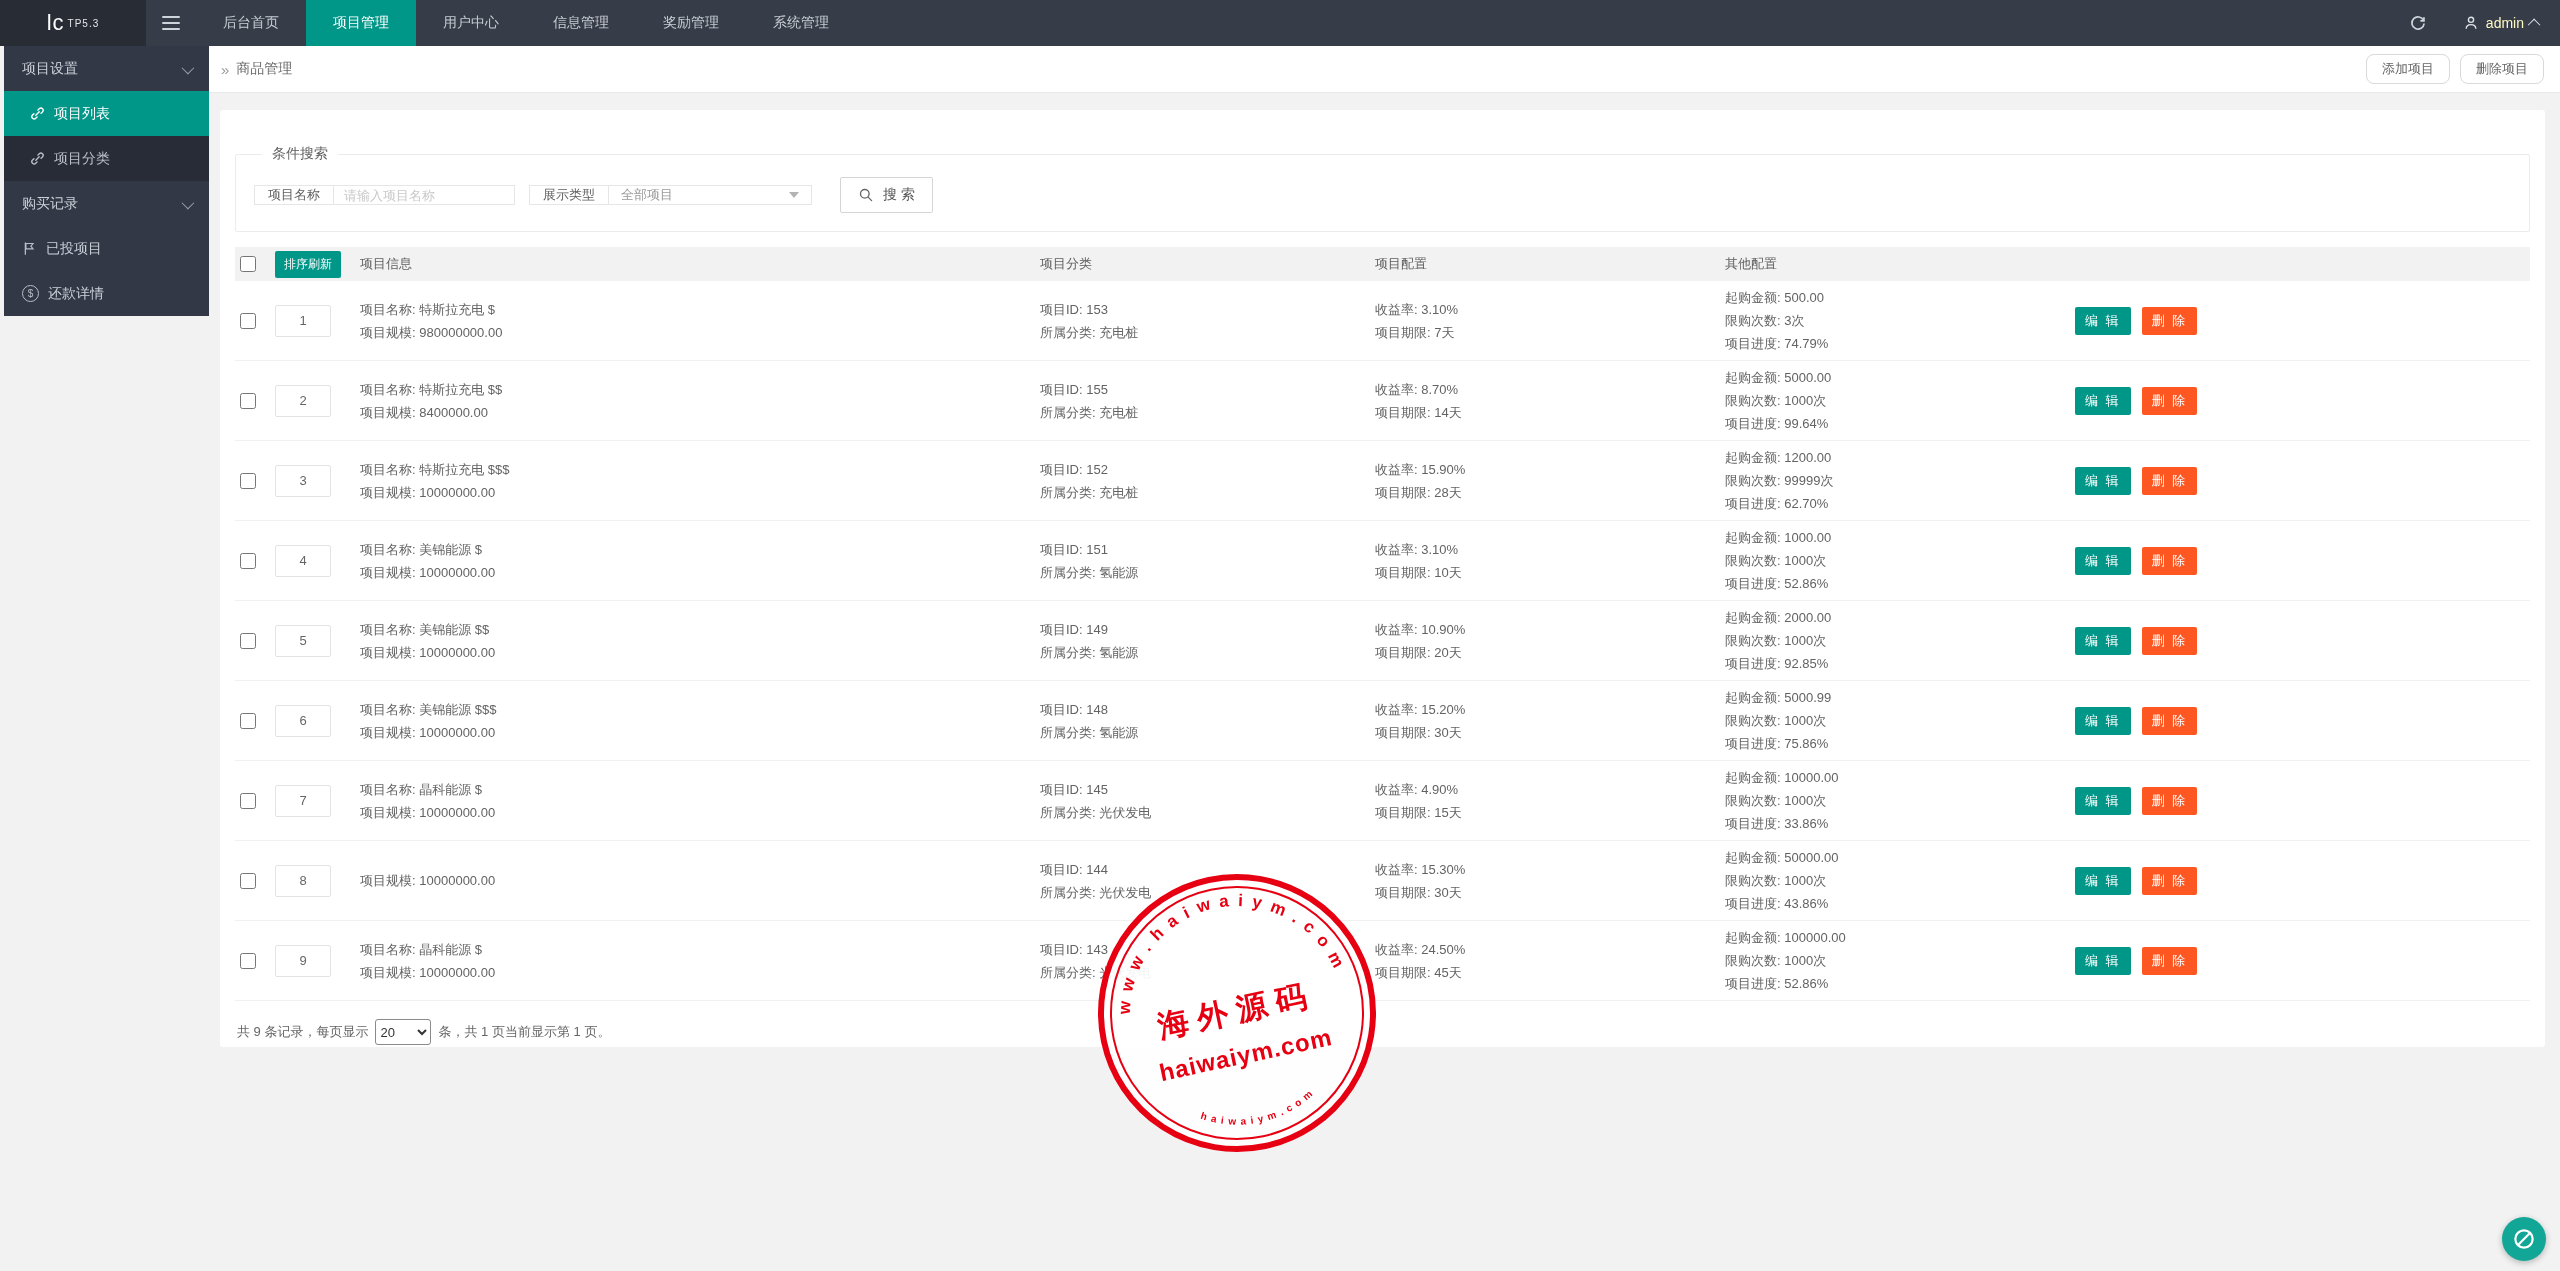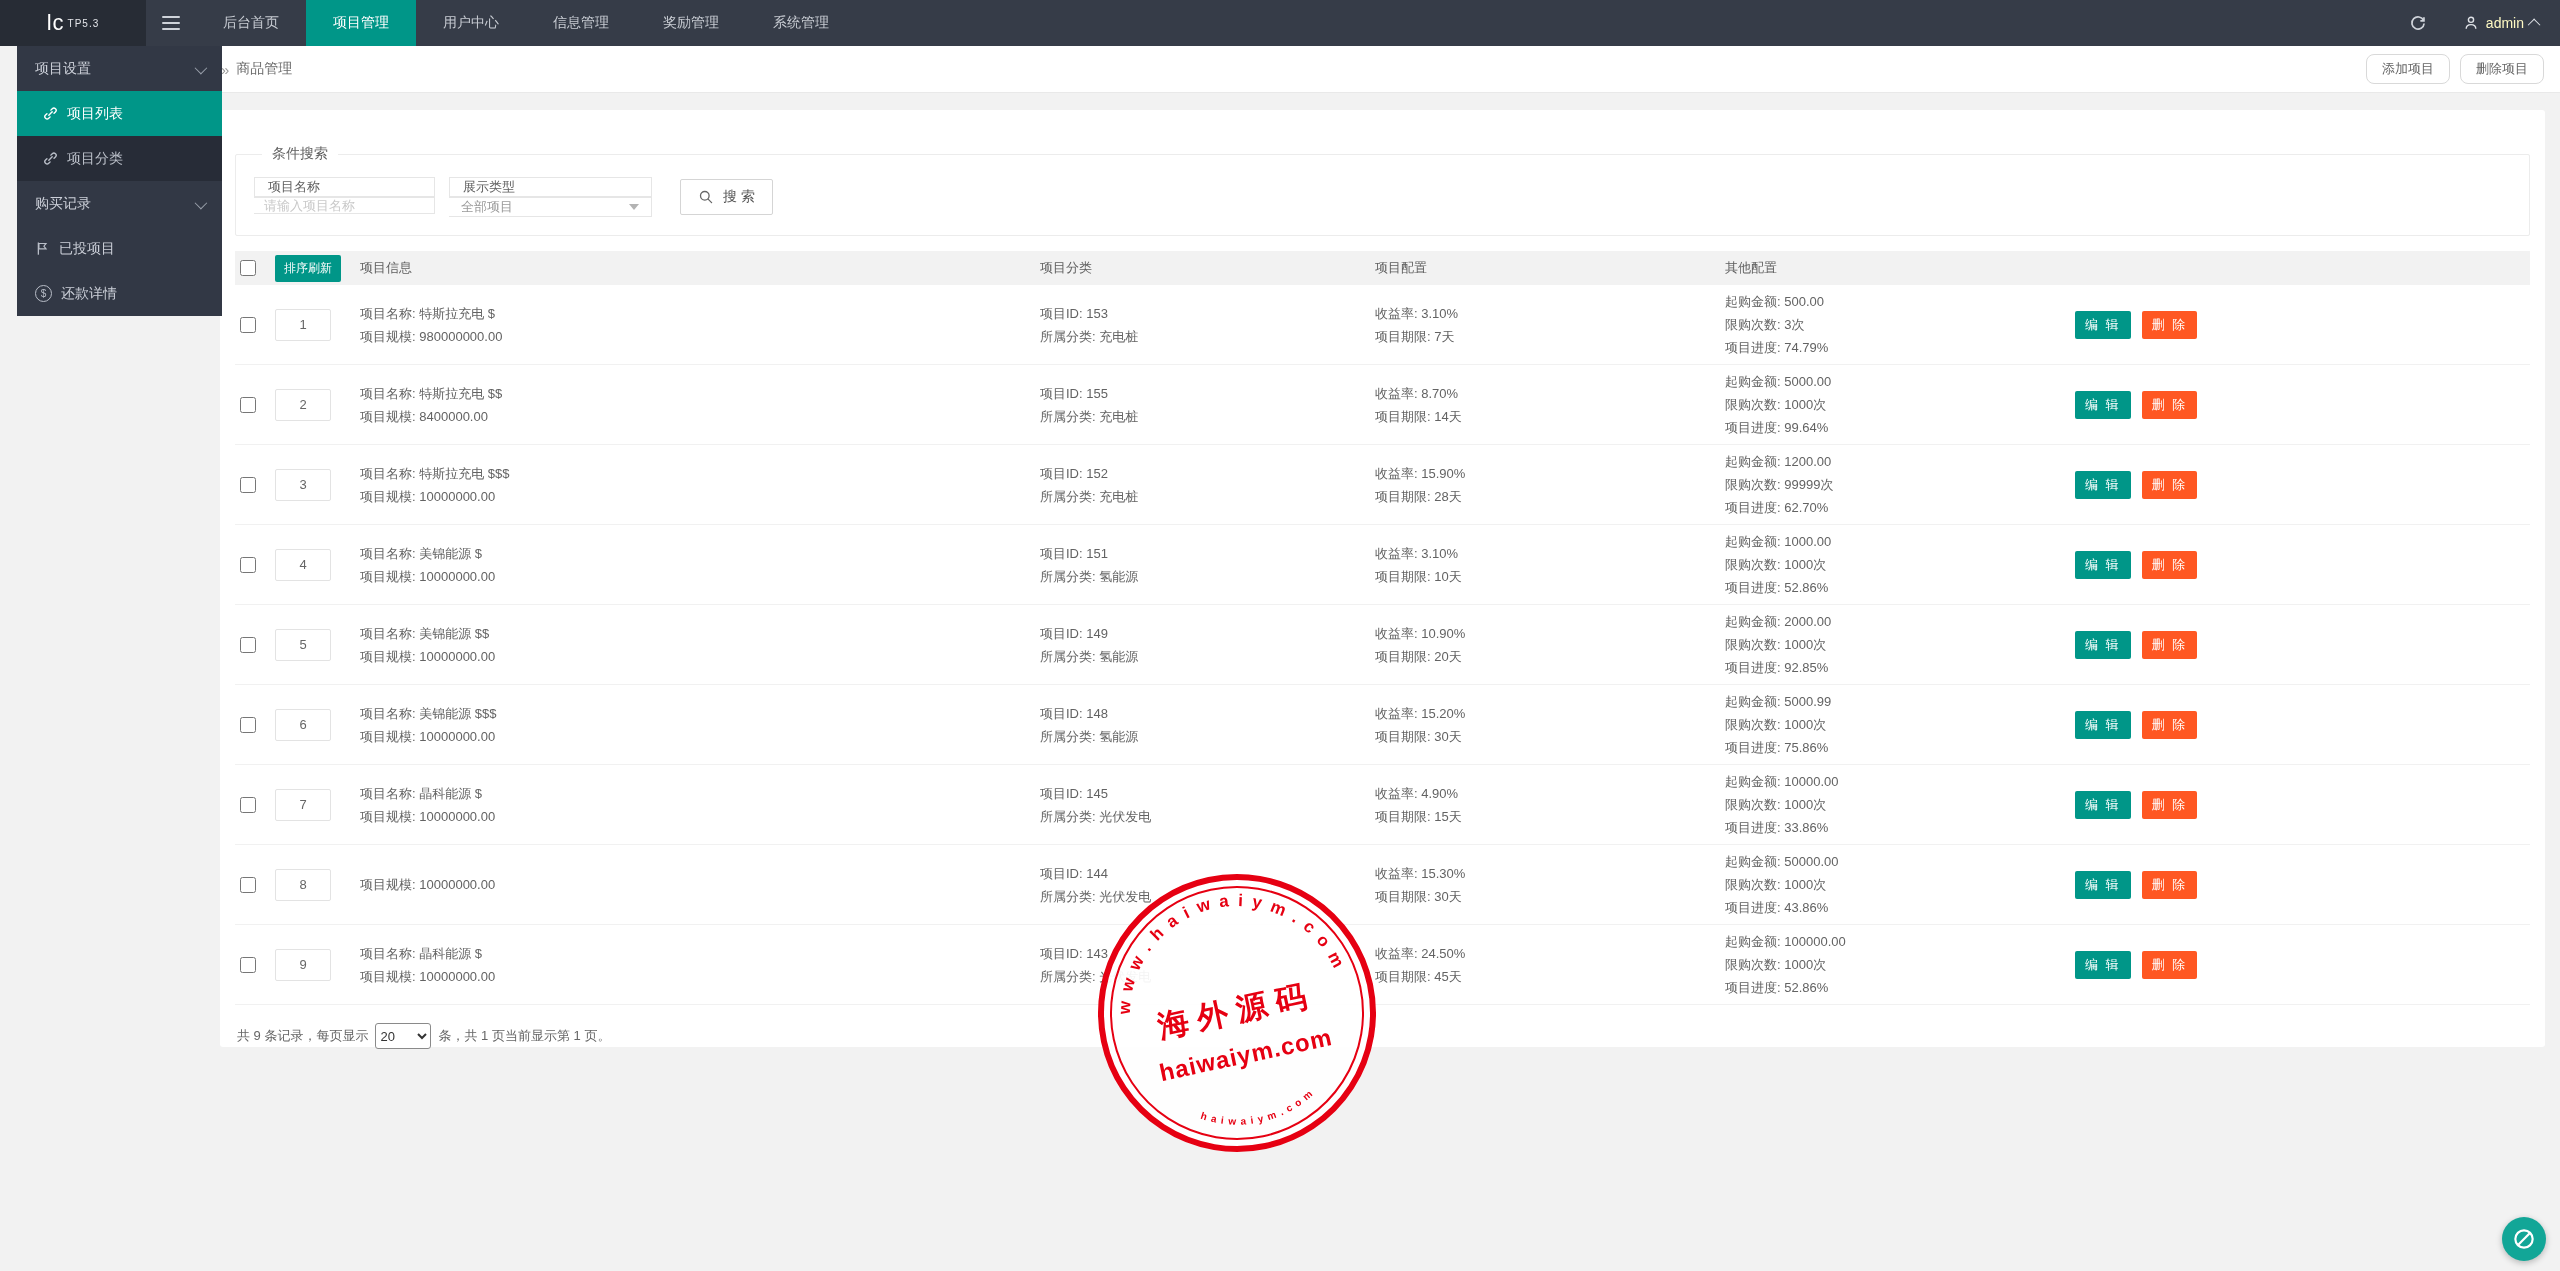--- a/index.html
+++ b/index.html
@@ -18,41 +18,41 @@
   .nav{display:flex;align-items:stretch;}
   .nav-item{padding:0 27px;display:flex;align-items:center;font-size:14px;color:#c8ccd3;cursor:pointer;}
   .nav-item.active{background:#009688;color:#fff;}
   .top-right{margin-left:auto;display:flex;align-items:stretch;}
   .refresh-btn{width:50px;display:flex;align-items:center;justify-content:center;cursor:pointer;}
   .user{display:flex;align-items:center;gap:7px;padding:0 20px;color:#fef9c3;font-size:14px;cursor:pointer;}
   .chev{display:inline-block;width:8px;height:8px;border-right:1.6px solid #9aa0ab;border-bottom:1.6px solid #9aa0ab;}
   .chev.down{transform:rotate(45deg) translateY(-2px);}
   .chev.up{transform:rotate(-135deg) translateY(-2px);border-color:#dfe2e7;}
   
-  .sidebar{position:absolute;top:46px;left:17px;width:205px;z-index:20;}
+  .sidebar{position:absolute;top:46px;left:4px;width:205px;z-index:20;}
   .side-row{height:45px;display:flex;align-items:center;padding:0 18px;font-size:14px;color:#ccd0d9;background:#323845;cursor:pointer;box-sizing:border-box;}
   .side-row .icon{display:flex;align-items:center;margin-right:9px;color:#b9bec8;}
   .side-row.child{background:#272c37;color:#bcc1ca;padding-left:26px;}
   .side-row.active{background:#009688;color:#ffffff;}
   .side-row.active .icon{color:#fff;}
   .side-row .chevwrap{margin-left:auto;}
   .dollar-circle{width:15px;height:15px;border:1.3px solid currentColor;border-radius:50%;display:flex;align-items:center;justify-content:center;font-size:10px;line-height:1;}
   
   .subbar{position:absolute;top:46px;left:205px;right:0;height:47px;background:#fff;border-bottom:1px solid #e9e9e9;display:flex;align-items:center;padding:0 16px;box-sizing:border-box;z-index:10;}
   .crumb{color:#6b6b6b;font-size:14px;display:flex;align-items:center;gap:7px;}
   .crumb .arrows{color:#9a9a9a;font-size:15px;}
   .subbar-actions{margin-left:auto;display:flex;gap:10px;}
   .btn-plain{background:#fff;border:1px solid #d9d9d9;color:#666;font-size:13px;height:30px;padding:0 15px;border-radius:8px;cursor:pointer;font-family:inherit;}
   
   .main{position:absolute;top:93px;left:205px;right:0;bottom:0;background:#f2f2f2;padding:17px 15px;box-sizing:border-box;}
   .card{background:#fff;border-radius:3px;padding:15px 15px 20px;height:937px;box-sizing:border-box;position:relative;}
   fieldset.search-fs{border:1px solid #ececec;border-radius:2px;margin:20px 0 0;padding:10px 18px 18px;}
   fieldset.search-fs legend{color:#5f5f5f;font-size:14px;padding:0 10px;margin-left:8px;}
   .search-row{display:flex;align-items:center;gap:14px;margin-top:4px;}
-  .input-group{display:flex;height:40px;flex-direction:column;}
+  .input-group{display:flex;height:20px;}
   .ig-label{display:flex;align-items:center;padding:0 13px;border:1px solid #e6e6e6;background:#fff;color:#5f5f5f;font-size:13px;white-space:nowrap;}
   .ig-input{width:160px;border:1px solid #e6e6e6;border-left:none;padding:0 10px;font-size:13px;color:#666;outline:none;font-family:inherit;}
   .ig-input::placeholder{color:#c9c9c9;}
   .ig-select{width:178px;border:1px solid #e6e6e6;border-left:none;display:flex;align-items:center;padding:0 12px;color:#9a9a9a;font-size:13px;position:relative;cursor:pointer;}
   .caret-down{position:absolute;right:12px;width:0;height:0;border-left:5px solid transparent;border-right:5px solid transparent;border-top:6px solid #b3b3b3;}
   .btn-search{height:36px;border:1px solid #d5d5d5;background:#fff;display:flex;align-items:center;gap:9px;padding:0 17px;font-size:14px;color:#555;border-radius:2px;cursor:pointer;margin-left:14px;font-family:inherit;}
   
   .table{margin-top:15px;}
   .thead{display:flex;align-items:center;height:34px;background:#f2f2f2;font-size:13px;color:#5f5f5f;}
   .tr{display:flex;align-items:center;height:79px;border-bottom:1px solid #f1f1f1;font-size:13px;color:#606060;}

